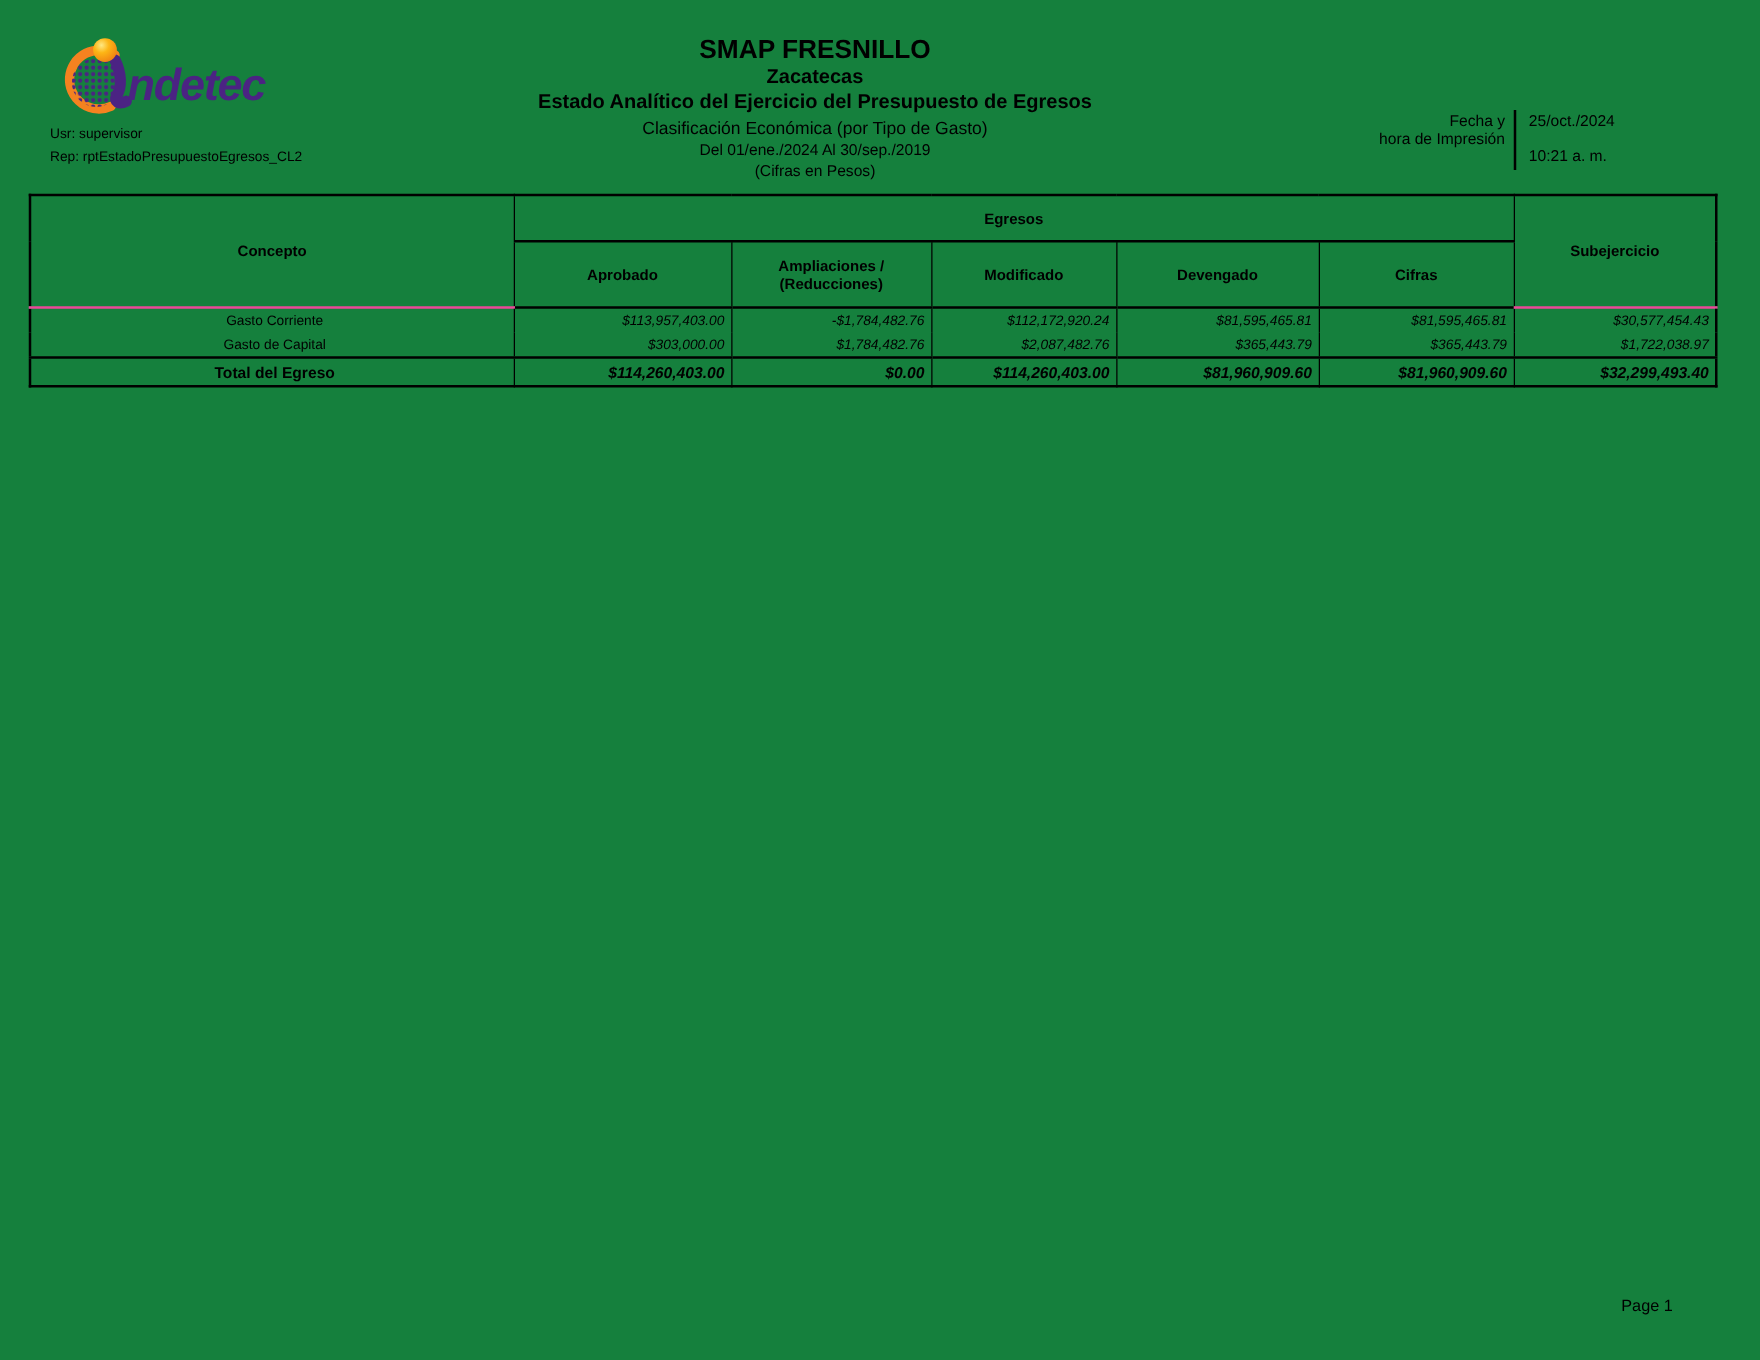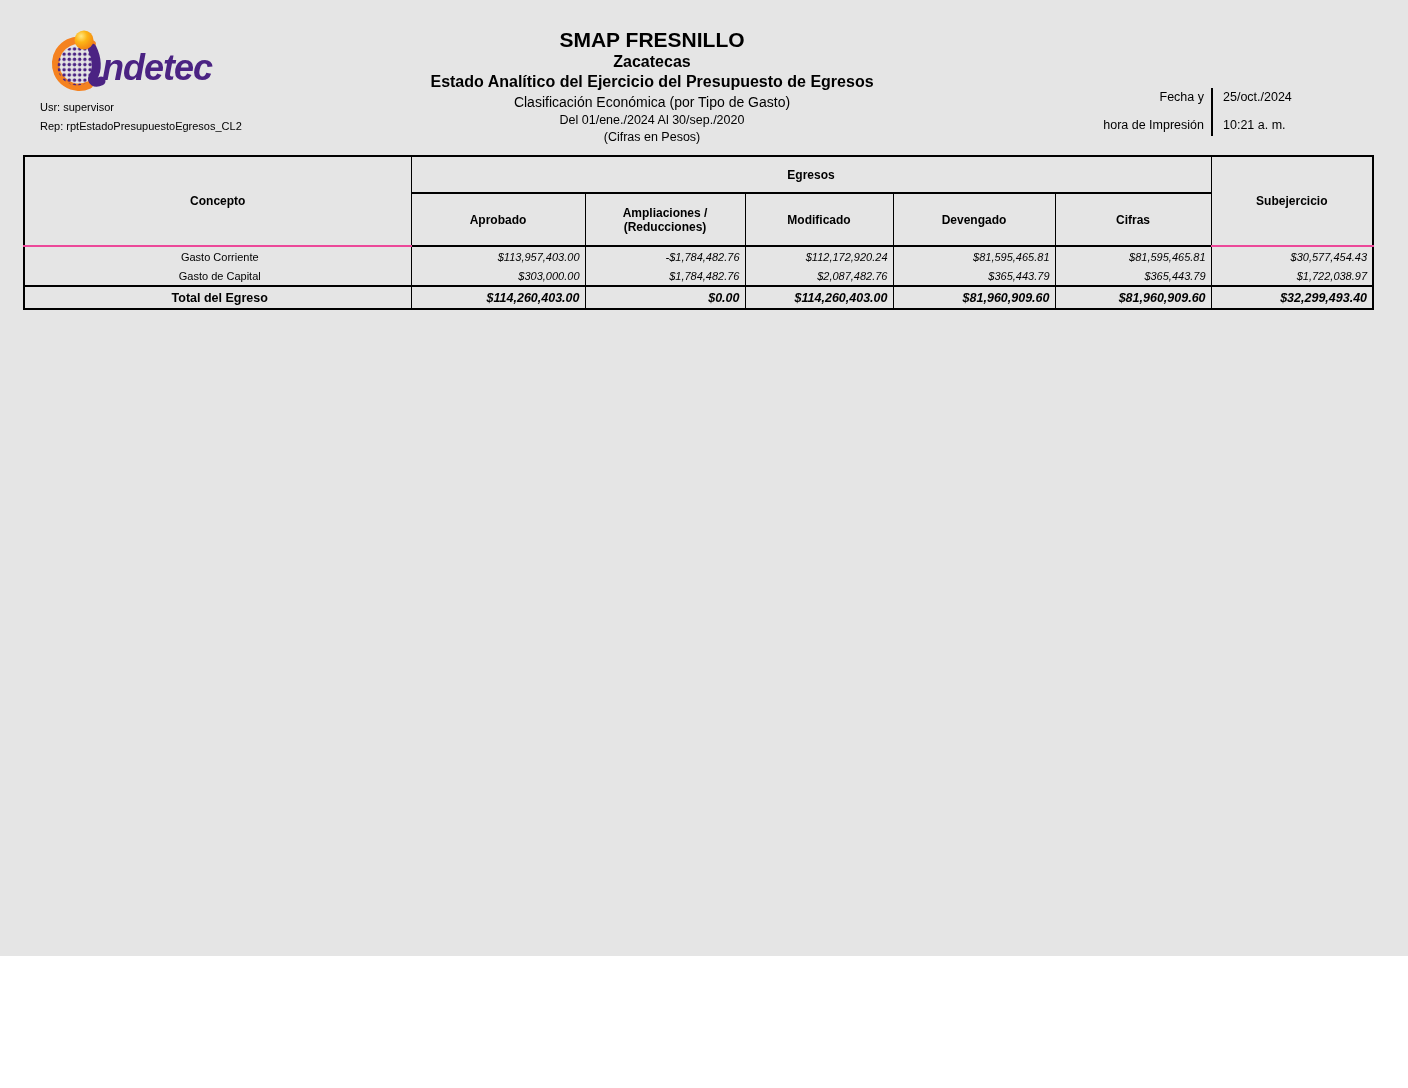--- a/index.html
+++ b/index.html
@@ -1,39 +1,39 @@
 <!DOCTYPE html>
 <html><head>
 <meta charset="utf-8">
 <style>
   html,body{margin:0;padding:0;background:#fff;}
   .page{
     position:relative;
-    width:1408px;height:956px;
-    background:#e5e5e5;
+    width:1408px;height:1088px;
+    background:#15803d;
     font-family:"Liberation Sans", sans-serif;
     color:#000;
     overflow:hidden;
   }
   
   .logo{position:absolute;left:36px;top:26px;width:185px;height:66px;}
   
   .meta-usr{position:absolute;left:40px;top:101px;font-size:11px;}
   .meta-rep{position:absolute;left:40px;top:120px;font-size:11px;}
   
   .titleblock{position:absolute;left:252px;top:28px;width:800px;text-align:center;}
   .title-org{font-size:21px;font-weight:bold;line-height:24px;}
   .title-state{font-size:16px;font-weight:bold;line-height:19px;}
   .title-report{font-size:16px;font-weight:bold;line-height:22px;}
   .title-class{font-size:14px;font-weight:normal;line-height:19px;}
   .title-period{font-size:12.5px;line-height:17px;}
   .title-cifras{font-size:12.5px;line-height:16px;}
   
   .printinfo{position:absolute;left:1098px;top:88px;display:flex;align-items:stretch;height:48px;}
-  .pi-labels{width:106px;text-align:right;font-size:12.5px;display:flex;flex-direction:column;justify-content:space-between;padding:2px 7px 4px 0;}
+  .pi-labels{width:106px;text-align:right;font-size:12.5px;display:flex;flex-direction:column;padding:2px 7px 4px 0;}
   .pi-divider{border-left:2px solid #000;}
   .pi-values{font-size:12.5px;display:flex;flex-direction:column;justify-content:space-between;padding:2px 0 4px 10px;}
   
   table.report{
     position:absolute;left:23px;top:155px;
     width:1349px;
     border-collapse:collapse;
     table-layout:fixed;
     border:2px solid #000;
   }
@@ -83,21 +83,21 @@
   </div>
 
   <div class="meta-usr">Usr: supervisor</div>
   <div class="meta-rep">Rep: rptEstadoPresupuestoEgresos_CL2</div>
 
   <div class="titleblock">
     <div class="title-org">SMAP FRESNILLO</div>
     <div class="title-state">Zacatecas</div>
     <div class="title-report">Estado Analítico del Ejercicio del Presupuesto de Egresos</div>
     <div class="title-class">Clasificación Económica (por Tipo de Gasto)</div>
-    <div class="title-period">Del 01/ene./2024 Al 30/sep./2020</div>
+    <div class="title-period">Del 01/ene./2024 Al 30/sep./2019</div>
     <div class="title-cifras">(Cifras en Pesos)</div>
   </div>
 
   <div class="printinfo">
     <div class="pi-labels">
       <div>Fecha y</div>
       <div>hora de Impresión</div>
     </div>
     <div class="pi-divider"></div>
     <div class="pi-values">

